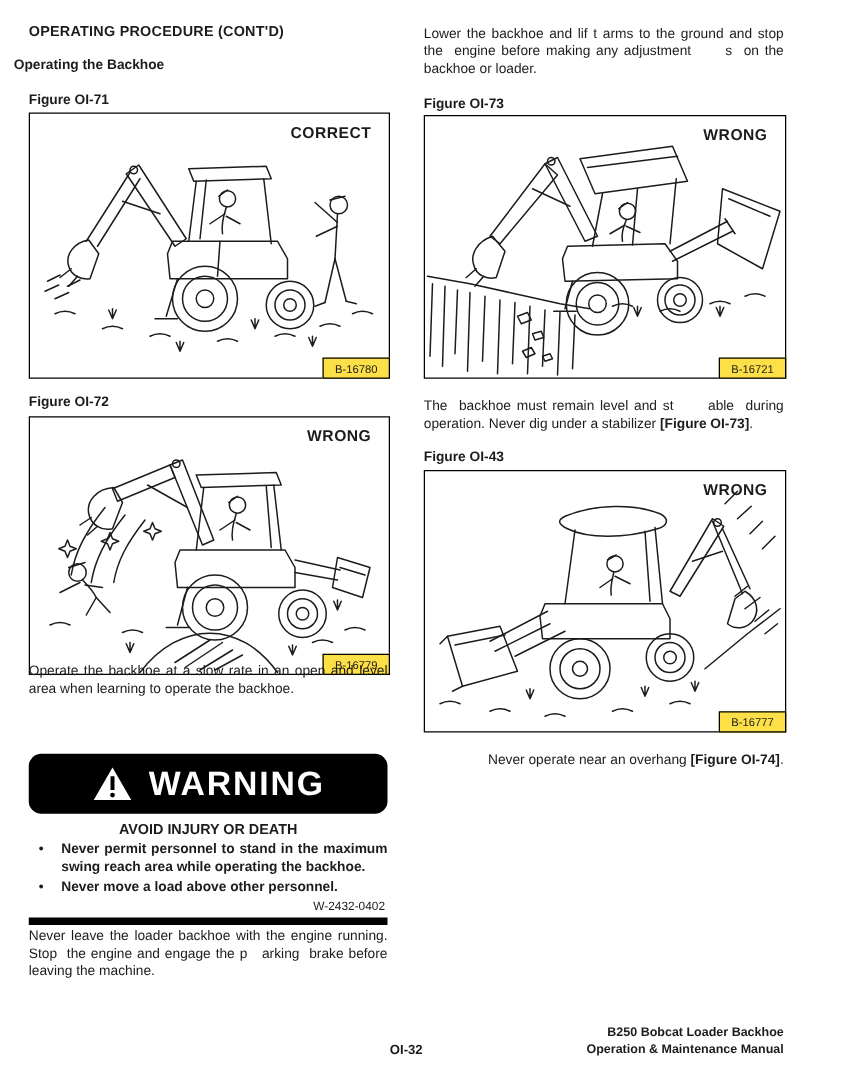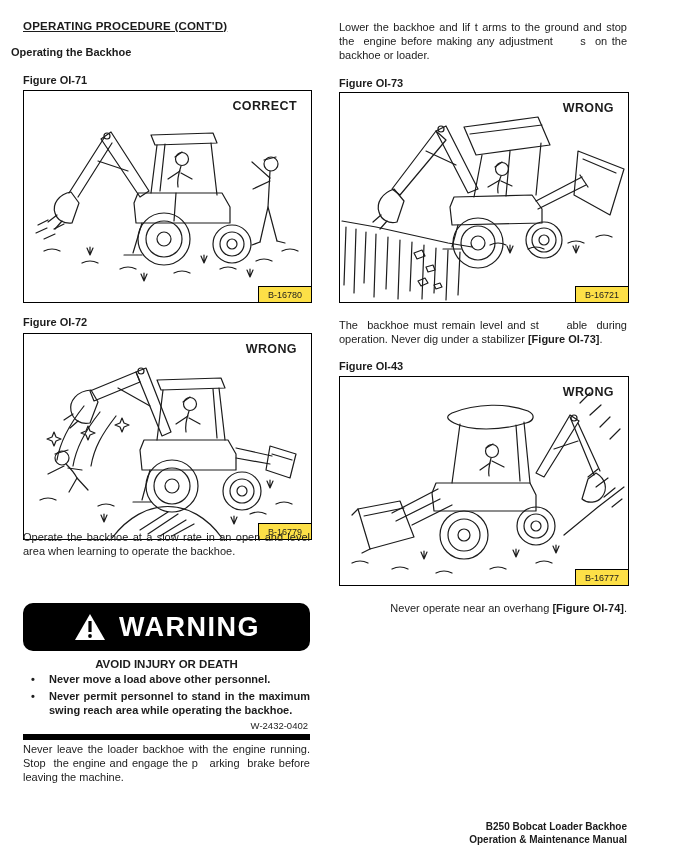--- a/index.html
+++ b/index.html
@@ -1,21 +1,21 @@
 <!DOCTYPE html>
 <html><head>
 <meta charset="utf-8">
 <style>
   html,body{margin:0;padding:0;background:#ffffff;}
   .page{
     position:relative;width:678px;height:867px;background:#ffffff;overflow:hidden;
     font-family:"Liberation Sans","DejaVu Sans",sans-serif;color:#1c1c1c;
   }
   .abs{position:absolute;}
-  .h-title{font-size:11.5px;font-weight:bold;letter-spacing:.2px;text-decoration:underline;}
+  .h-title{font-size:11.5px;font-weight:bold;letter-spacing:.2px;}
   .h-sub{font-size:11px;font-weight:bold;}
   .figcap{font-size:11px;font-weight:bold;}
   .para{font-size:11px;line-height:14px;text-align:justify;white-space:pre-wrap;}
   .para b{font-weight:bold;}
   .fig{position:absolute;border:1px solid #000;background:#fff;}
   .fig svg{position:absolute;left:0;top:0;width:100%;height:100%;}
   .verdict{position:absolute;top:8px;right:14px;font-size:12.5px;font-weight:bold;letter-spacing:.4px;}
   .ref{position:absolute;right:-1px;bottom:-1px;border:1px solid #000;background:#fde047;
        font-size:9px;padding:2.5px 9px;}
   .warnbox{position:absolute;left:23px;top:603px;width:287px;}
@@ -144,22 +144,22 @@
   <div class="warnbox">
     <div class="warnbanner">
       <svg width="34" height="30" viewBox="0 0 34 30">
         <polygon points="17,2 32,28 2,28" fill="#ffffff"></polygon>
         <rect x="15.4" y="9" width="3.2" height="11" fill="#000000"></rect>
         <circle cx="17" cy="24" r="1.9" fill="#000000"></circle>
       </svg>
       <span class="warntitle">WARNING</span>
     </div>
     <div class="warnhead">AVOID INJURY OR DEATH</div>
+    <div class="b-item">Never permit personnel to stand in the maximum swing reach area while operating the backhoe.</div>
     <div class="b-item">Never move a load above other personnel.</div>
-    <div class="b-item">Never permit personnel to stand in the maximum swing reach area while operating the backhoe.</div>
     <div class="warncode">W-2432-0402</div>
     <div class="warnbar"></div>
   </div>
 
   <div class="abs para" style="left:23px;top:742px;width:287px;">Never leave the loader backhoe with the engine running. Stop  the engine and engage the p   arking  brake before leaving the machine.</div>
 
   <div class="abs para" style="left:339px;top:20px;width:288px;">Lower the backhoe and lif t arms to the ground and stop the  engine before making any adjustment      s  on the backhoe or loader.</div>
 
   <div class="abs figcap" style="left:339px;top:77px;">Figure OI-73</div>
   <div class="fig" style="left:339px;top:92px;width:288px;height:209px;">
@@ -242,18 +242,19 @@
         <path d="M216,176 l-3,-7 m3,7 l0,-8 m0,8 l3,-7"></path>
       </g>
     </svg>
     <div class="verdict">WRONG</div>
     <div class="ref">B-16777</div>
   </div>
 
   <div class="abs para" style="left:339px;top:601px;width:288px;text-align:right;"><span>Never operate near an overhang </span><b>[Figure OI-74]</b><span>.</span></div>
 
 
+  <div class="footer-page">OI-32</div>
   <div class="footer-doc">
     <div>B250 Bobcat Loader Backhoe</div>
     <div>Operation &amp; Maintenance Manual</div>
   </div>
 
 </div>
 
 </body></html>

